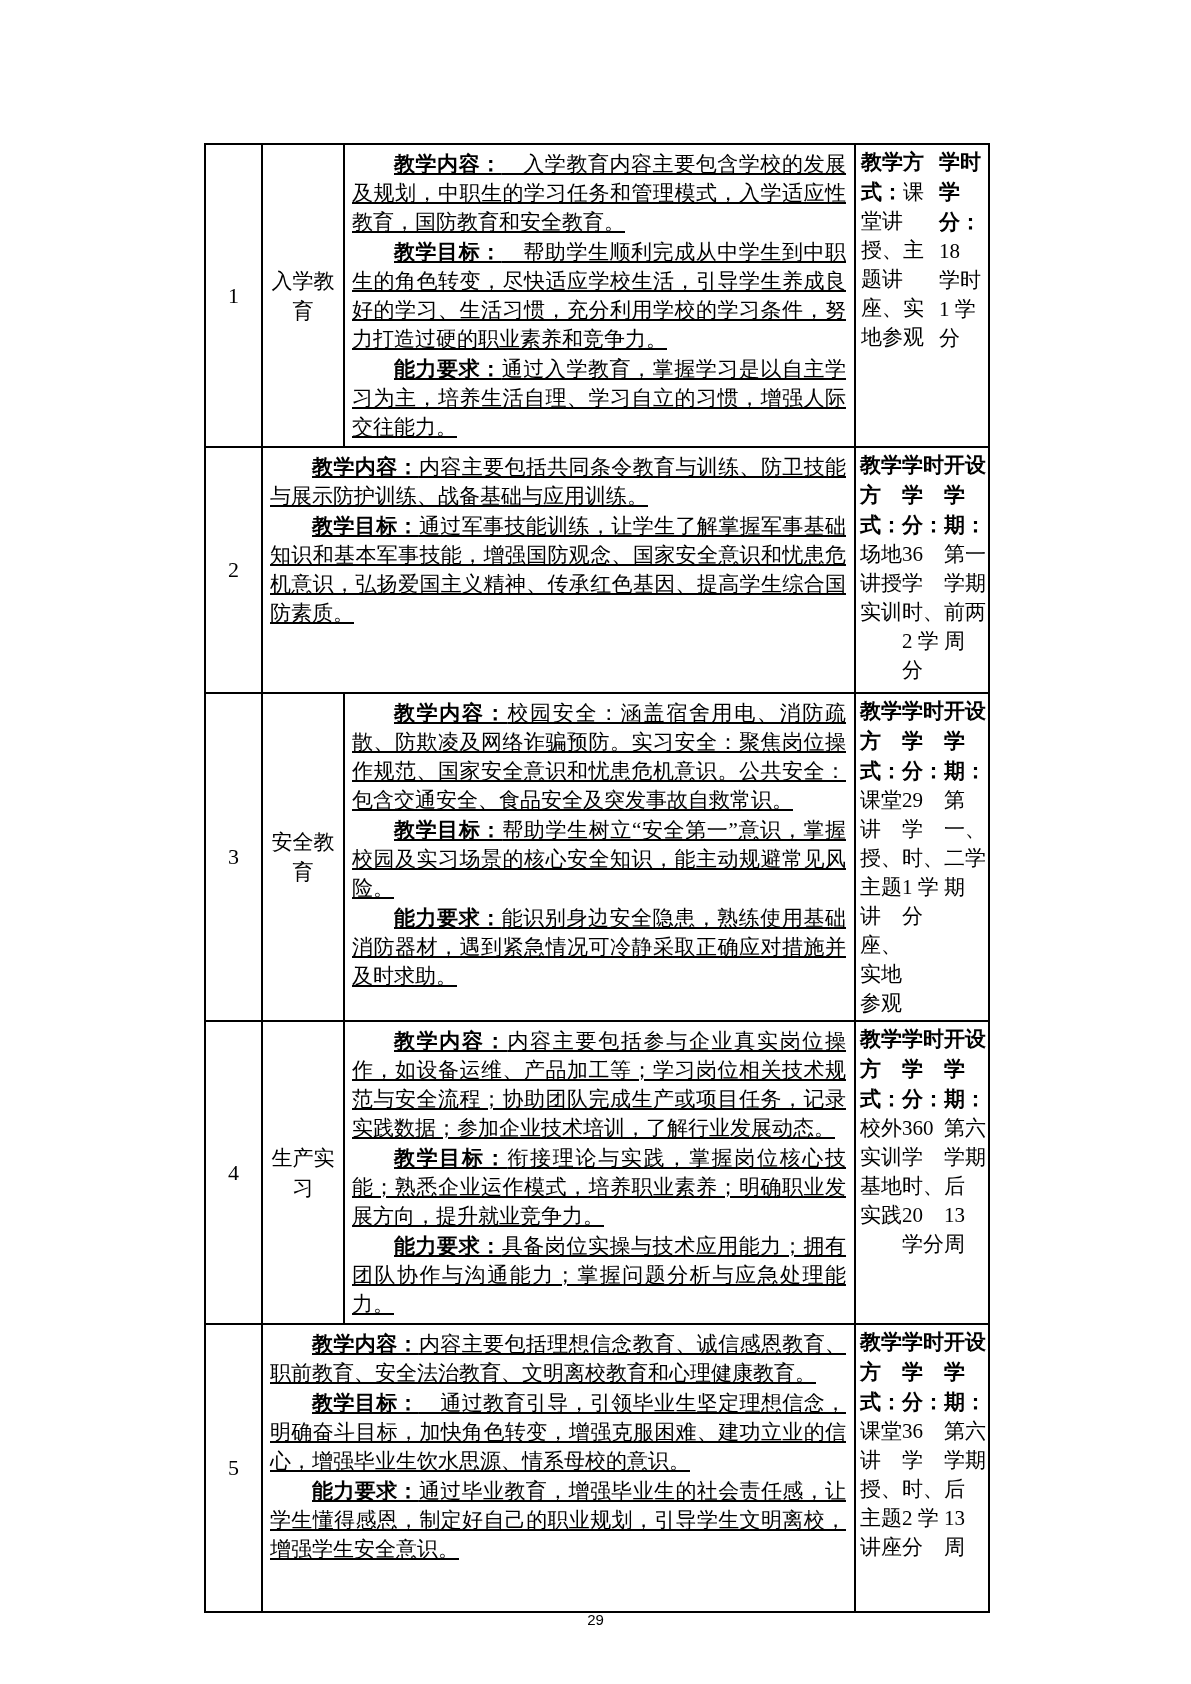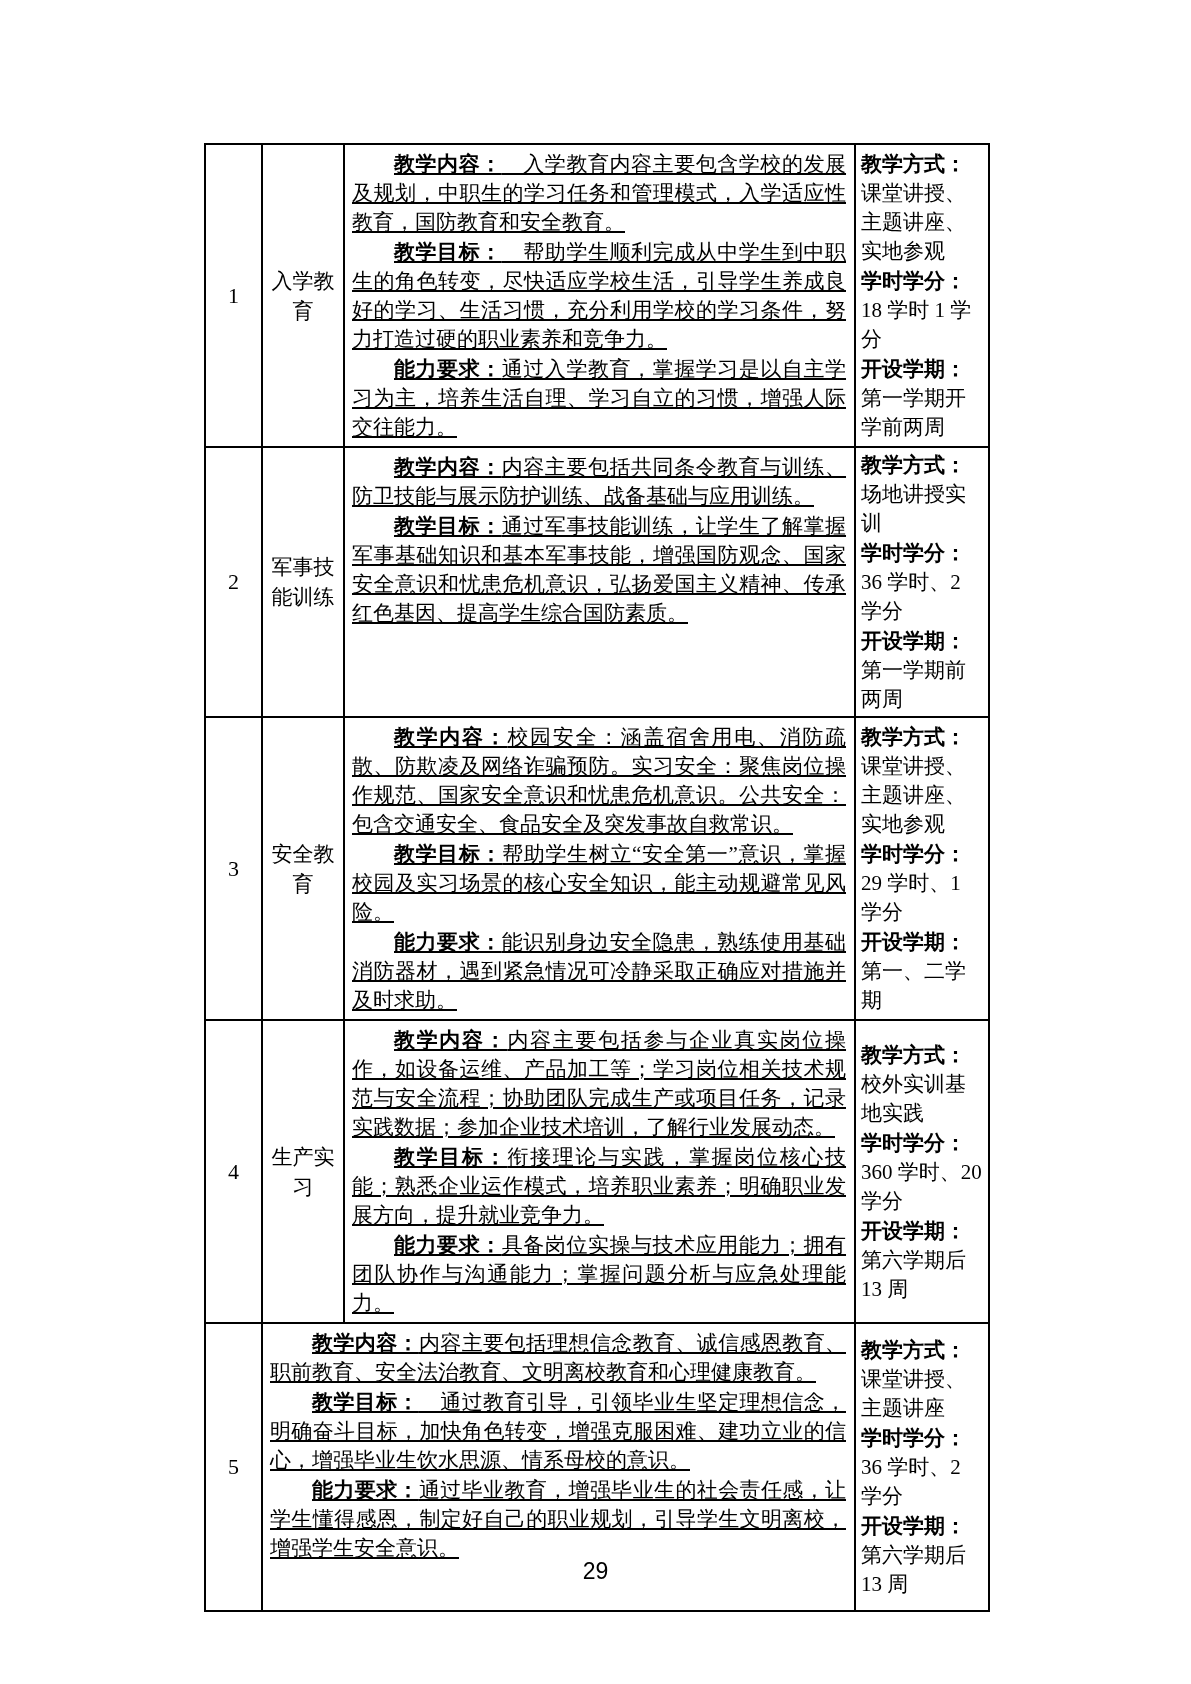--- a/index.html
+++ b/index.html
@@ -66,35 +66,35 @@
     margin: 0;
     text-indent: 2em;
     text-decoration: underline;
   }
   .c-info {
     width: 134px;
     padding: 2px 3px 2px 5px;
     font-size: 21px;
     line-height: 29px;
     display: flex;
-    flex-direction: column;
+    flex-direction: row;
     justify-content: center;
   }
   .c-info p { margin: 0; }
   .lbl {
     font-family: "Liberation Sans", "DejaVu Sans", sans-serif;
     font-weight: bold;
   }
   .page-number {
     position: absolute;
     left: 0;
     right: 0;
-    top: 1558px;
+    top: 1611px;
     text-align: center;
-    font-size: 23px;
+    font-size: 15px;
     font-family: "Liberation Sans", "DejaVu Sans", sans-serif;
   }
 </style>
 </head>
 <body>
 
 <div class="doc-table">
 
   <div class="trow r1">
     <div class="cell c-num">
@@ -104,30 +104,26 @@
         <span>入学教育</span>
       </div>
     <div class="cell c-desc">
       <p><span class="lbl">教学内容：</span><span>　入学教育内容主要包含学校的发展及规划，中职生的学习任务和管理模式，入学适应性教育，国防教育和安全教育。</span></p>
       <p><span class="lbl">教学目标：</span><span>　帮助学生顺利完成从中学生到中职生的角色转变，尽快适应学校生活，引导学生养成良好的学习、生活习惯，充分利用学校的学习条件，努力打造过硬的职业素养和竞争力。</span></p>
       <p><span class="lbl">能力要求：</span><span>通过入学教育，掌握学习是以自主学习为主，培养生活自理、学习自立的习惯，增强人际交往能力。</span></p>
     </div>
     <div class="cell c-info">
       <p><span class="lbl">教学方式：</span><span>课堂讲授、主题讲座、实地参观</span></p>
       <p><span class="lbl">学时学分：</span><span>18 学时 1 学分</span></p>
-      <p><span class="lbl">开设学期：</span><span>第一学期开学前两周</span></p>
     </div>
   </div>
 
   <div class="trow r2">
     <div class="cell c-num">
         <span>2</span>
-      </div>
-    <div class="cell c-name">
-        <span>军事技能训练</span>
       </div>
     <div class="cell c-desc">
       <p><span class="lbl">教学内容：</span><span>内容主要包括共同条令教育与训练、防卫技能与展示防护训练、战备基础与应用训练。</span></p>
       <p><span class="lbl">教学目标：</span><span>通过军事技能训练，让学生了解掌握军事基础知识和基本军事技能，增强国防观念、国家安全意识和忧患危机意识，弘扬爱国主义精神、传承红色基因、提高学生综合国防素质。</span></p>
     </div>
     <div class="cell c-info">
       <p><span class="lbl">教学方式：</span><span>场地讲授实训</span></p>
       <p><span class="lbl">学时学分：</span><span>36 学时、2 学分</span></p>
       <p><span class="lbl">开设学期：</span><span>第一学期前两周</span></p>
     </div>

